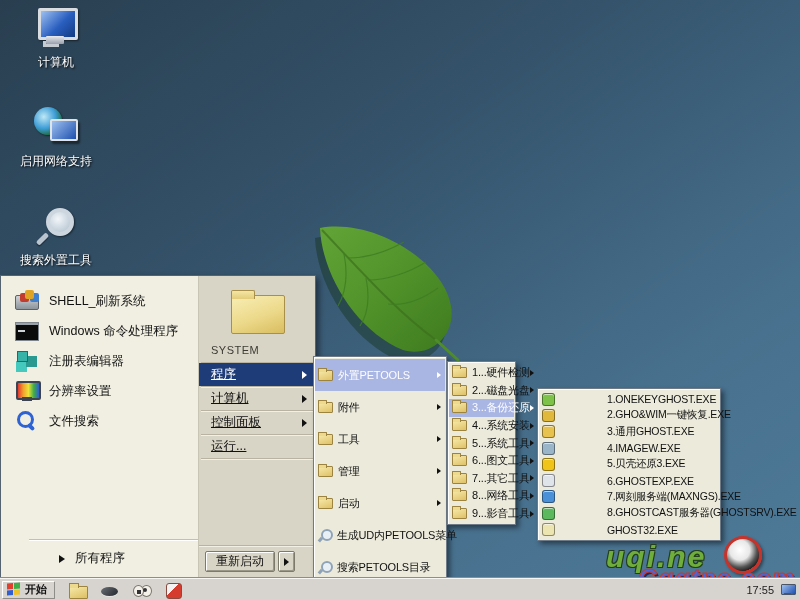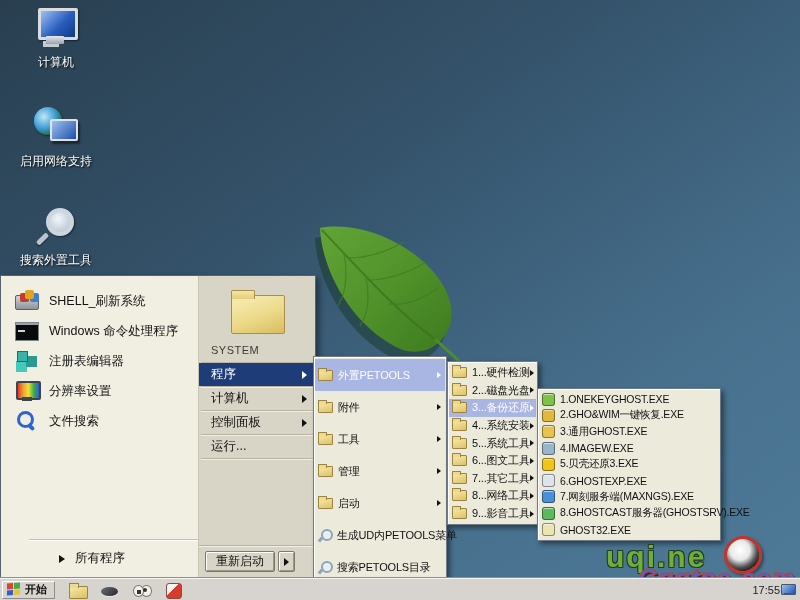--- a/index.html
+++ b/index.html
@@ -48,21 +48,21 @@
   .allprog .txt { font-size:12.5px; color:#111; }
 
   .sm-right { width:116px; background:#d9d5c6; display:flex; flex-direction:column; }
   .big-folder { margin:14px auto 0; width:52px; height:42px; position:relative; }
   .big-folder::before { content:""; position:absolute; left:0; top:5px; width:52px; height:37px;
     background:linear-gradient(160deg,#f8eeb5 0%,#ecd98a 55%,#d9bd60 100%); border:1px solid #a88f4a; border-radius:2px; }
   .big-folder::after { content:""; position:absolute; left:0; top:0; width:22px; height:8px;
     background:linear-gradient(#f4e6a4,#e3cc79); border:1px solid #a88f4a; border-bottom:none; border-radius:2px 2px 0 0; }
   .sys-label { font-size:11px; color:#3c3c34; margin:12px 0 6px 12px; letter-spacing:.5px; }
   .rm-sep { height:1px; background:#b9b4a2; box-shadow:0 1px 0 #f2efe4; margin:0 2px; }
-  .rm-item { display:flex; align-items:center; height:23px; padding:0 8px 0 12px; font-size:12.5px; color:#111; cursor:pointer; }
+  .rm-item { display:flex; align-items:center; height:23px; padding:0 8px 0 12px; font-size:12.5px; color:#111; cursor:pointer;text-decoration:underline; }
   .rm-item .lab { flex:1; white-space:nowrap; }
   .rm-item .arr { width:0; height:0; border-left:5px solid #111; border-top:4px solid transparent; border-bottom:4px solid transparent; }
   .rm-item.sel { background:#1e3c78; color:#fff; }
   .rm-item.sel .arr { border-left-color:#fff; }
   .rm-spacer { flex:1; }
   .restart-row { border-top:1px solid #b9b4a2; box-shadow:0 1px 0 #f2efe4 inset; padding:5px 6px; display:flex; align-items:flex-end; }
   .btn { background:#d9d5c6; border:1px solid #7d7a6c; border-radius:2px;
     box-shadow:1px 1px 0 #fff inset,-1px -1px 0 #9a9688 inset; font-size:12px; color:#111;
     height:21px; padding:0 10px; display:flex; align-items:center; cursor:pointer; }
   .btn-arrow { width:17px; justify-content:center; padding:0; margin-left:3px; }
@@ -72,24 +72,24 @@
   .submenu { position:absolute; background:#eceadb; border:1px solid #6f7a88;
     box-shadow:1px 1px 0 #fff inset, 3px 3px 5px rgba(0,0,0,.45); padding:2px 1px; }
   .mi { display:flex; align-items:center; padding:0 4px 0 3px; cursor:pointer; }
   .mi .lab { flex:1; white-space:nowrap; color:#111; margin-left:5px; letter-spacing:-.2px; }
   .mi .arr { width:0; height:0; border-left:4px solid #111; border-top:3.5px solid transparent; border-bottom:3.5px solid transparent; }
   .mi.sel { background:#a9b5e2; }
   .mi.sel .lab { color:#fdfdff; }
   .mi.sel .arr { border-left-color:#fff; }
   .sub1 { left:313px; top:356px; width:134px; }
   .sub1 .mi { height:32px; font-size:11px; }
-  .sub2 { left:447px; top:361px; width:91px; }
+  .sub2 { left:447px; top:361px; width:69px; }
   .sub2 .mi { height:17.6px; font-size:11px; }
   .sub3 { left:537px; top:388px; width:184px; }
-  .sub3 .mi { height:16.3px; font-size:10.5px; }
+  .sub3 .mi { height:16.3px; font-size:10.5px;gap:47px; }
 
   
   .ic-folder { width:15px; height:11px; flex:none; position:relative; background:linear-gradient(160deg,#f6e9a8,#dfc167);
     border:1px solid #9c8440; border-radius:1px; }
   .ic-folder::before { content:""; position:absolute; left:-1px; top:-3px; width:7px; height:3px;
     background:#eeda8e; border:1px solid #9c8440; border-bottom:none; border-radius:1px 1px 0 0; }
   .ic-search { width:14px; height:13px; flex:none; position:relative; }
   .ic-search::before { content:""; position:absolute; left:3px; top:0; width:8px; height:8px; border-radius:50%;
     border:2px solid #8fa3b8; background:#e8f0f6; }
   .ic-search::after { content:""; position:absolute; left:1px; top:8px; width:2.5px; height:5px; background:#8fa3b8; transform:rotate(40deg); }
@@ -106,21 +106,21 @@
   .ic-cmd::after { content:""; position:absolute; left:3px; top:10px; width:7px; height:2px; background:#cfd3d8; box-shadow:9px 0 0 -4px #cfd3d8; }
   .ic-registry::before { content:""; position:absolute; left:2px; top:1px; width:9px; height:9px; background:#37b3a8; border:1px solid #1d6e66;
     box-shadow:9px 5px 0 #2a9a90, -1px 10px 0 #45c9be; }
   .ic-display::before { content:""; position:absolute; left:1px; top:1px; width:21px; height:15px;
     border:2px solid #3d4450; background:linear-gradient(90deg,#e4372f,#f0a22c,#ece23a,#3fae46,#2f5fd0); border-radius:2px; }
   .ic-display::after { content:""; position:absolute; left:7px; top:17px; width:10px; height:4px; background:#3d4450; }
   .ic-filesearch::before { content:""; position:absolute; left:2px; top:1px; width:11px; height:11px; border-radius:50%; border:3px solid #2f63d4; }
   .ic-filesearch::after { content:""; position:absolute; left:14px; top:13px; width:4px; height:8px; background:#2f63d4; transform:rotate(-45deg); border-radius:2px; }
 
   
-  .wm { position:absolute; pointer-events:none; }
+  .wm { position:absolute; pointer-events:none;font-style:italic; }
   .wm-uqi { left:606px; top:540px; font-size:30px; font-weight:bold; letter-spacing:2px; color:#6fae3d;
     text-shadow:1px 1px 0 #233f1c,-1px -1px 0 #233f1c,1px -1px 0 #233f1c,-1px 1px 0 #233f1c; }
   .wm-circle { position:absolute; left:724px; top:536px; width:38px; height:38px; border-radius:50%;
     background:radial-gradient(circle at 40% 35%,#ffffff 0%,#e8e8e8 35%,#555 60%,#222 75%,#c33 76%,#a22 100%);
     border:3px solid #c5332b; box-shadow:2px 2px 3px rgba(0,0,0,.4); }
   .wm-g { left:638px; top:564px; font-size:25px; font-weight:bold; font-style:italic; color:#4b66d6;
     -webkit-text-stroke:1.2px #c23b32; text-shadow:2px 2px 0 #1d2a66; letter-spacing:1px; }
 
   
   .taskbar { position:absolute; left:0; bottom:0; width:800px; height:22px; background:#d7d3ce;
@@ -139,21 +139,21 @@
   .qla-folder::before { content:""; position:absolute; left:0; top:4px; width:17px; height:11px;
     background:linear-gradient(160deg,#f6e9a8,#ddbf62); border:1px solid #9c8440; border-radius:1px; }
   .qla-folder::after { content:""; position:absolute; left:0; top:1px; width:8px; height:4px; background:#eeda8e; border:1px solid #9c8440; border-bottom:none; }
   .qla-disk::before { content:""; position:absolute; left:0; top:5px; width:17px; height:9px; border-radius:50%;
     background:linear-gradient(135deg,#6a6f76,#23262b); box-shadow:0 1px 0 rgba(255,255,255,.4); }
   .qla-eyes::before { content:""; position:absolute; left:0; top:3px; width:9px; height:10px; border-radius:50%;
     background:radial-gradient(circle at 55% 60%,#333 0 28%,#f4f1ea 30% 100%); border:1px solid #7a766e; box-shadow:8px 0 0 -1px #f4f1ea,8px 0 0 0 #7a766e; }
   .qla-eyes::after { content:""; position:absolute; left:10px; top:6px; width:4px; height:4px; border-radius:50%; background:#333; }
   .qla-media::before { content:""; position:absolute; left:1px; top:1px; width:14px; height:14px; border-radius:3px;
     background:linear-gradient(135deg,#f3f3f3 40%,#d53c2e 41%); border:1px solid #8a4a40; }
-  .tray { margin-left:auto; display:flex; align-items:center; gap:0; padding-right:4px; }
+  .tray { margin-left:auto; display:flex; align-items:center; gap:6px; padding-right:4px; }
   .tray .clock { font-size:11px; color:#222; }
   .tray-ic { width:16px; height:13px; position:relative; cursor:pointer; }
   .tia-net::before { content:""; position:absolute; left:1px; top:1px; width:13px; height:9px;
     background:linear-gradient(135deg,#9fc1ef,#1d4fae); border:1px solid #4a5668; border-radius:1px; }
   .tia-net::after { content:""; position:absolute; left:4px; top:10px; width:7px; height:2px; background:#4a5668; }
 </style>
 </head>
 <body>
 
 <div class="desktop">

